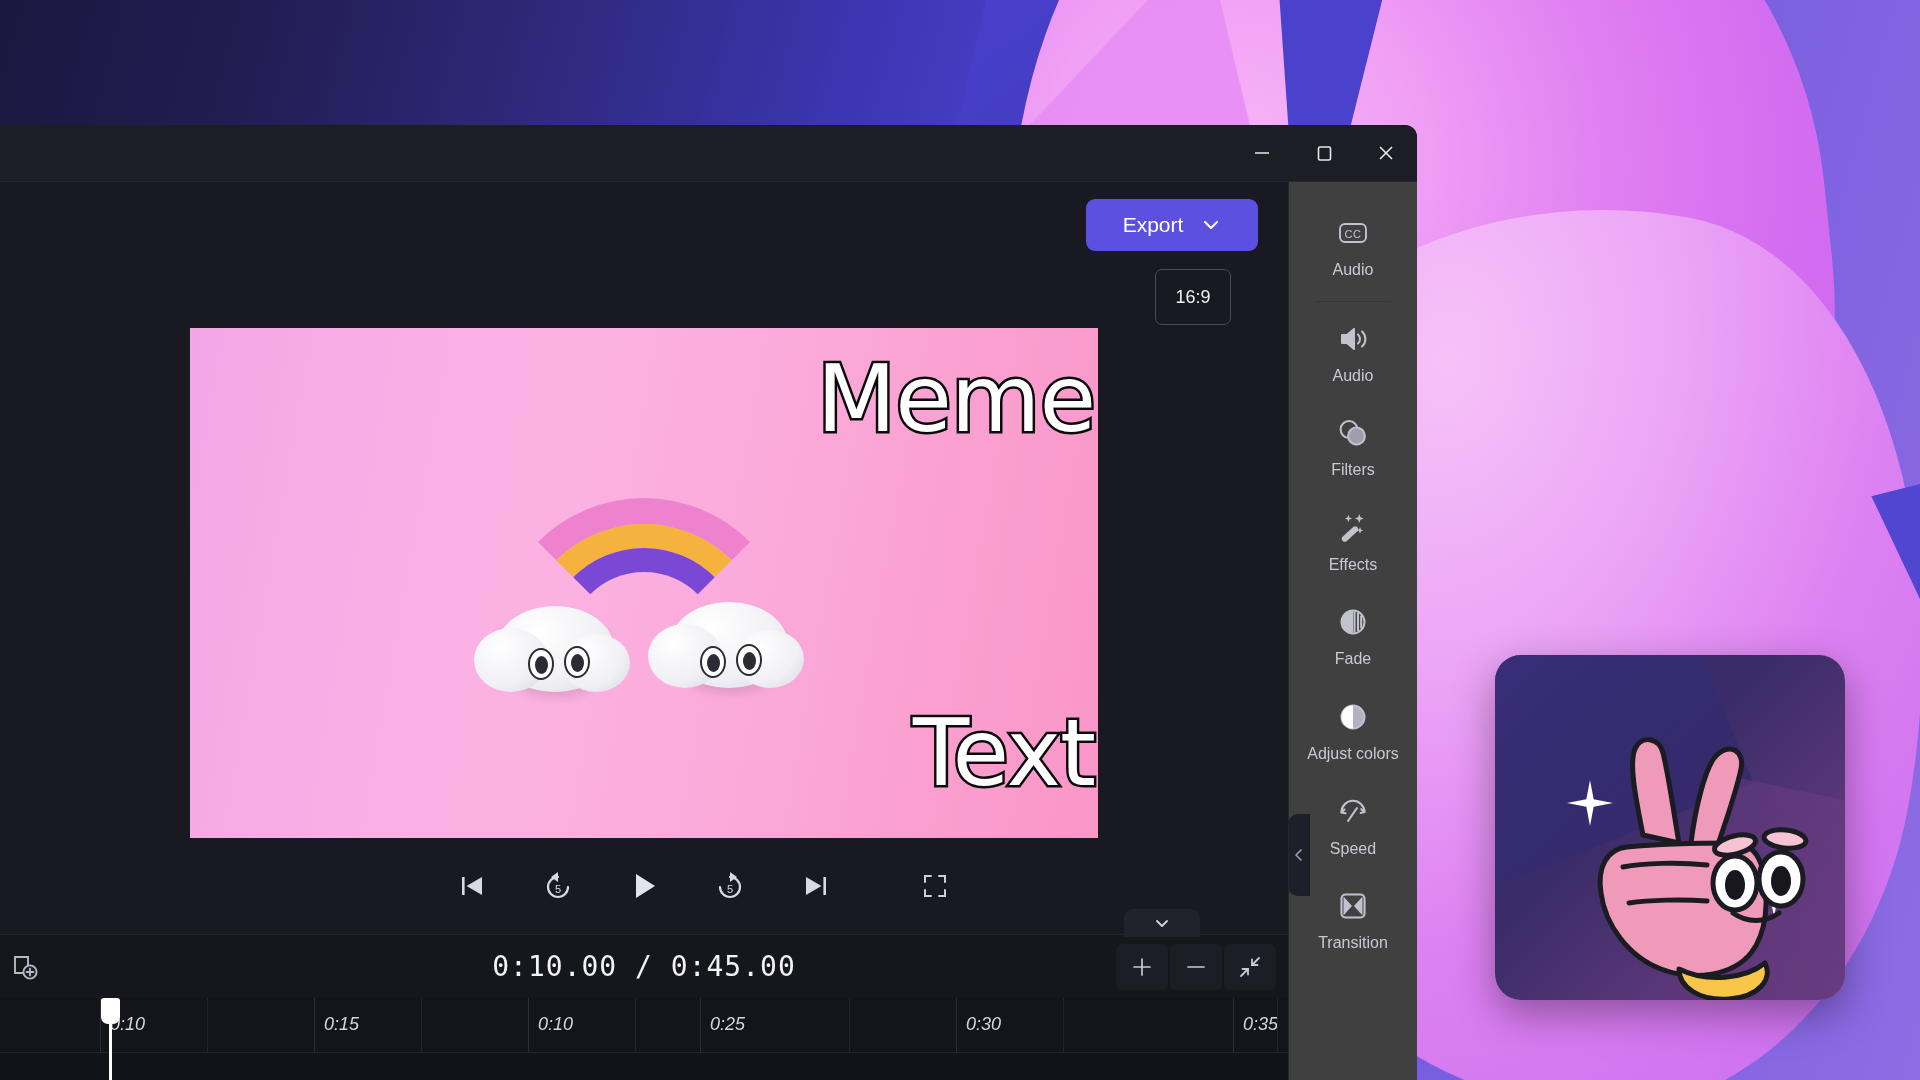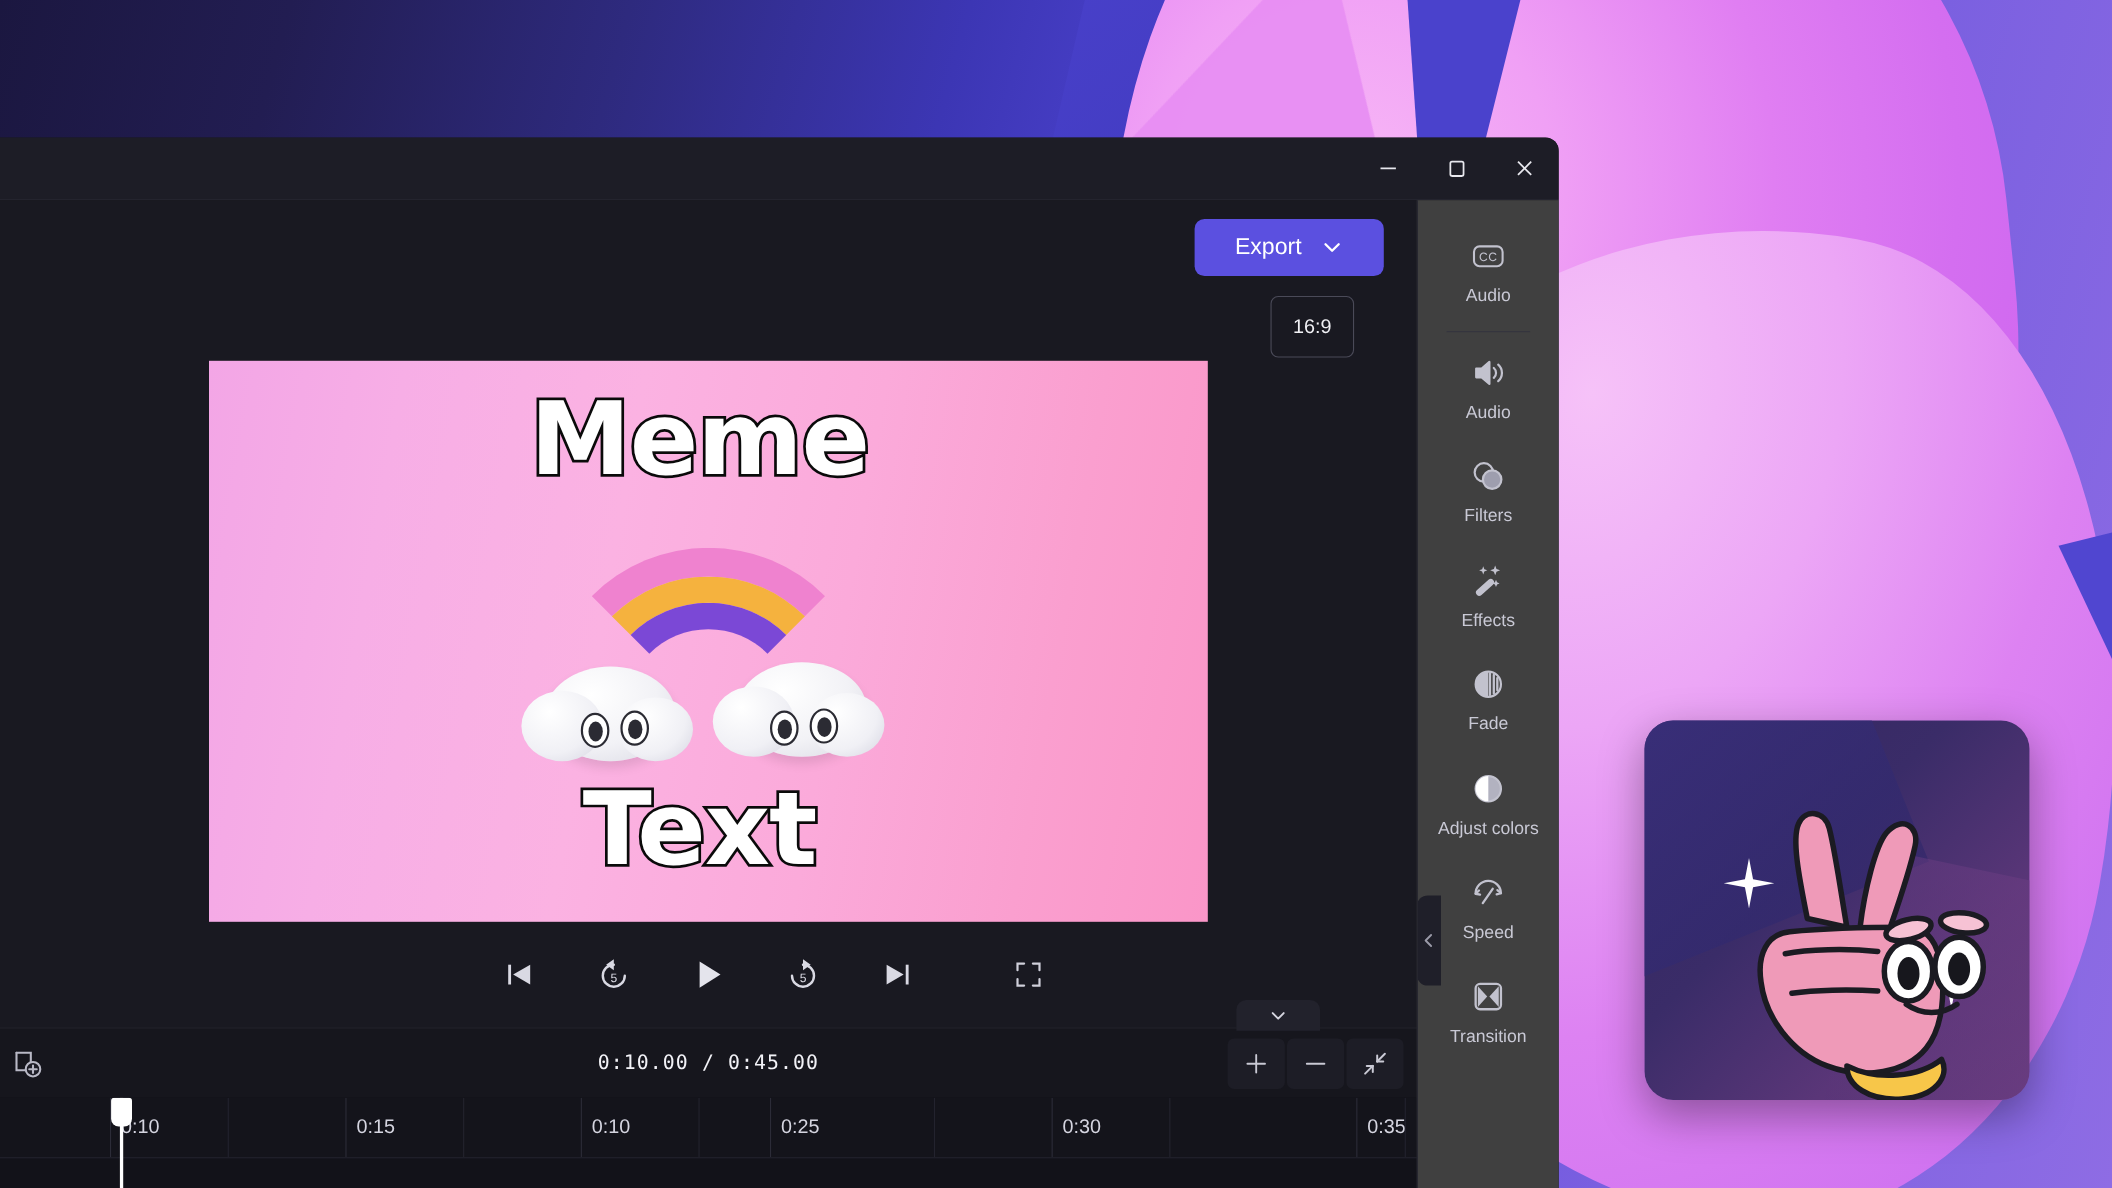--- a/index.html
+++ b/index.html
@@ -189,24 +189,24 @@
   }
   #video-canvas {
     width: 908px; height: 510px;
     background: linear-gradient(100deg,
       #f3a6e6 0%, #f7aee6 18%, #fbb2e2 40%, #fbaada 62%, #fa9fcf 82%, #fa96c8 100%);
     position: relative;
     overflow: hidden;
   }
   .meme-text {
     position: absolute;
-    left: 0; right: 16px;
-    text-align: center;
+    left: 0; right: 3px;
+    text-align: right;
     font-family: "DejaVu Sans", sans-serif;
-    font-weight: 700;
+    font-weight: 400;
     color: #ffffff;
     -webkit-text-stroke: 5px #0a0a0a;
     paint-order: stroke fill;
     letter-spacing: -1px;
   }
   #meme-top { top: 26px; font-size: 92px; line-height: 1; }
   #meme-bottom { top: 380px; font-size: 92px; line-height: 1; }
 
   
   #rainbow-emoji {
@@ -289,21 +289,21 @@
     display: flex; align-items: center; justify-content: center;
     background: transparent; border: none; cursor: pointer;
     color: #b9b9c6;
     border-radius: 6px;
   }
   #timecode {
     position: absolute;
     left: 0; right: 0;
     text-align: center;
     font-family: "DejaVu Sans Mono", monospace;
-    font-size: 18px;
+    font-size: 28px;
     letter-spacing: 1px;
     color: #f2f2f7;
     pointer-events: none;
   }
   #zoom-group {
     position: absolute;
     right: 12px;
     display: flex;
     gap: 2px;
   }
@@ -337,20 +337,21 @@
     background: #14141b;
   }
   .ruler-cell {
     position: absolute;
     top: 0; bottom: 0;
     border-left: 1px solid #2c2c38;
     font-size: 18px;
     color: #d5d5e0;
     padding: 16px 0 0 9px;
     box-sizing: border-box;
+    font-style: italic;
   }
   .ruler-minor {
     position: absolute;
     top: 0; height: 54px;
     border-left: 1px solid #23232e;
   }
   #track-lane {
     position: absolute;
     left: 0; right: 0; top: 54px; bottom: 0;
     background: #121219;

